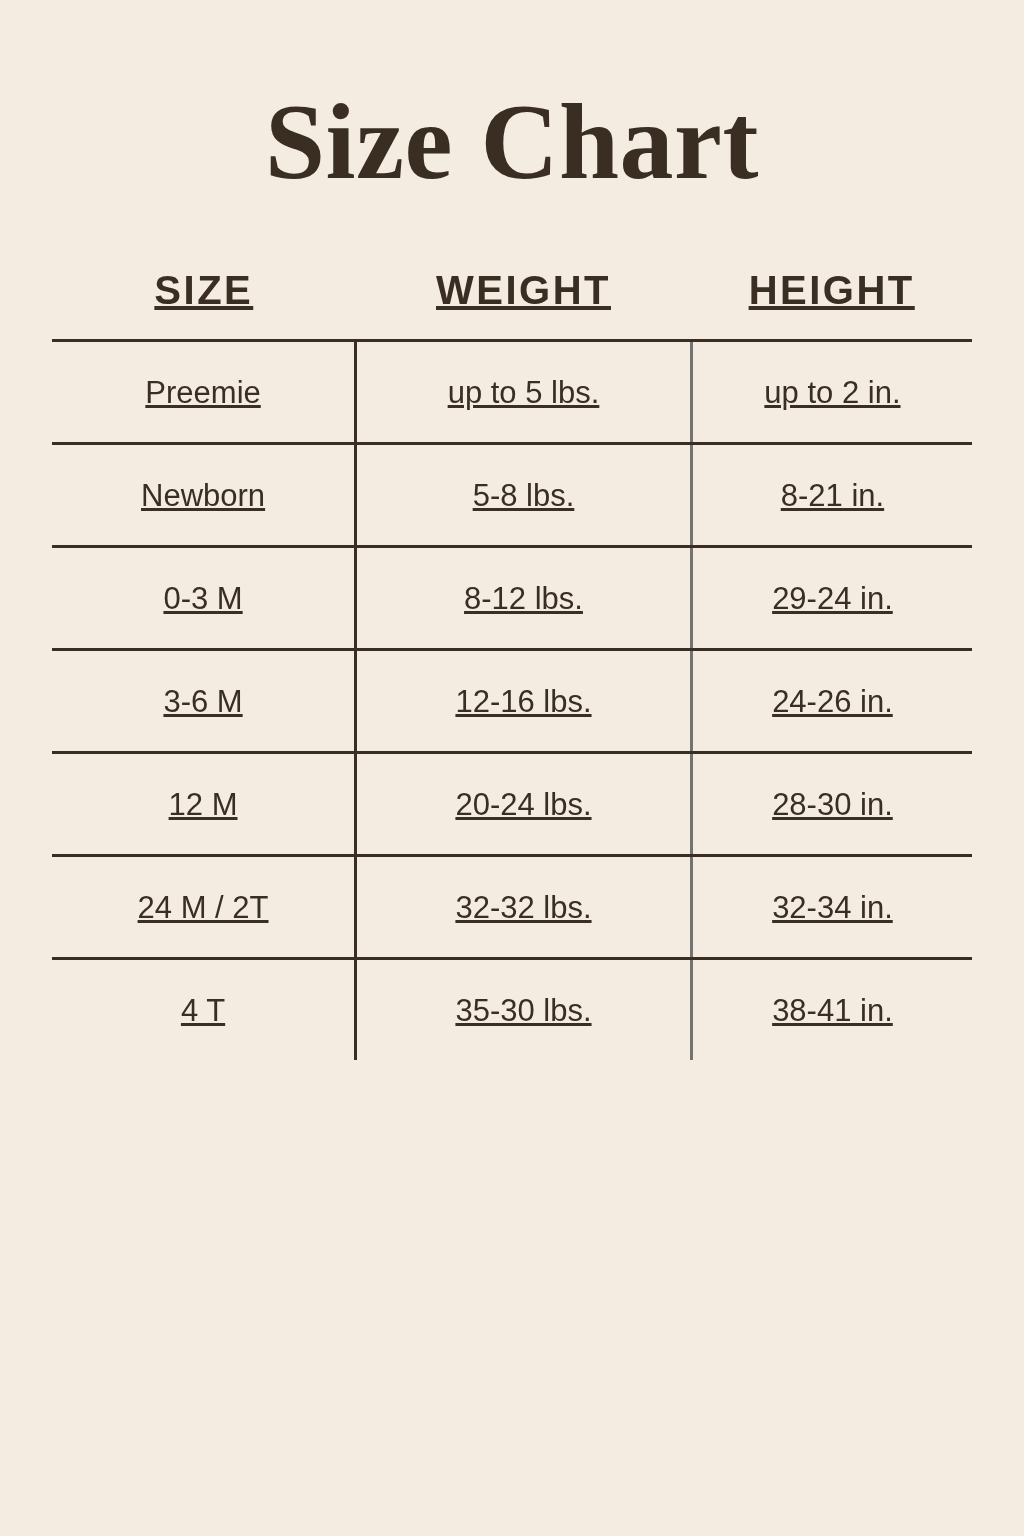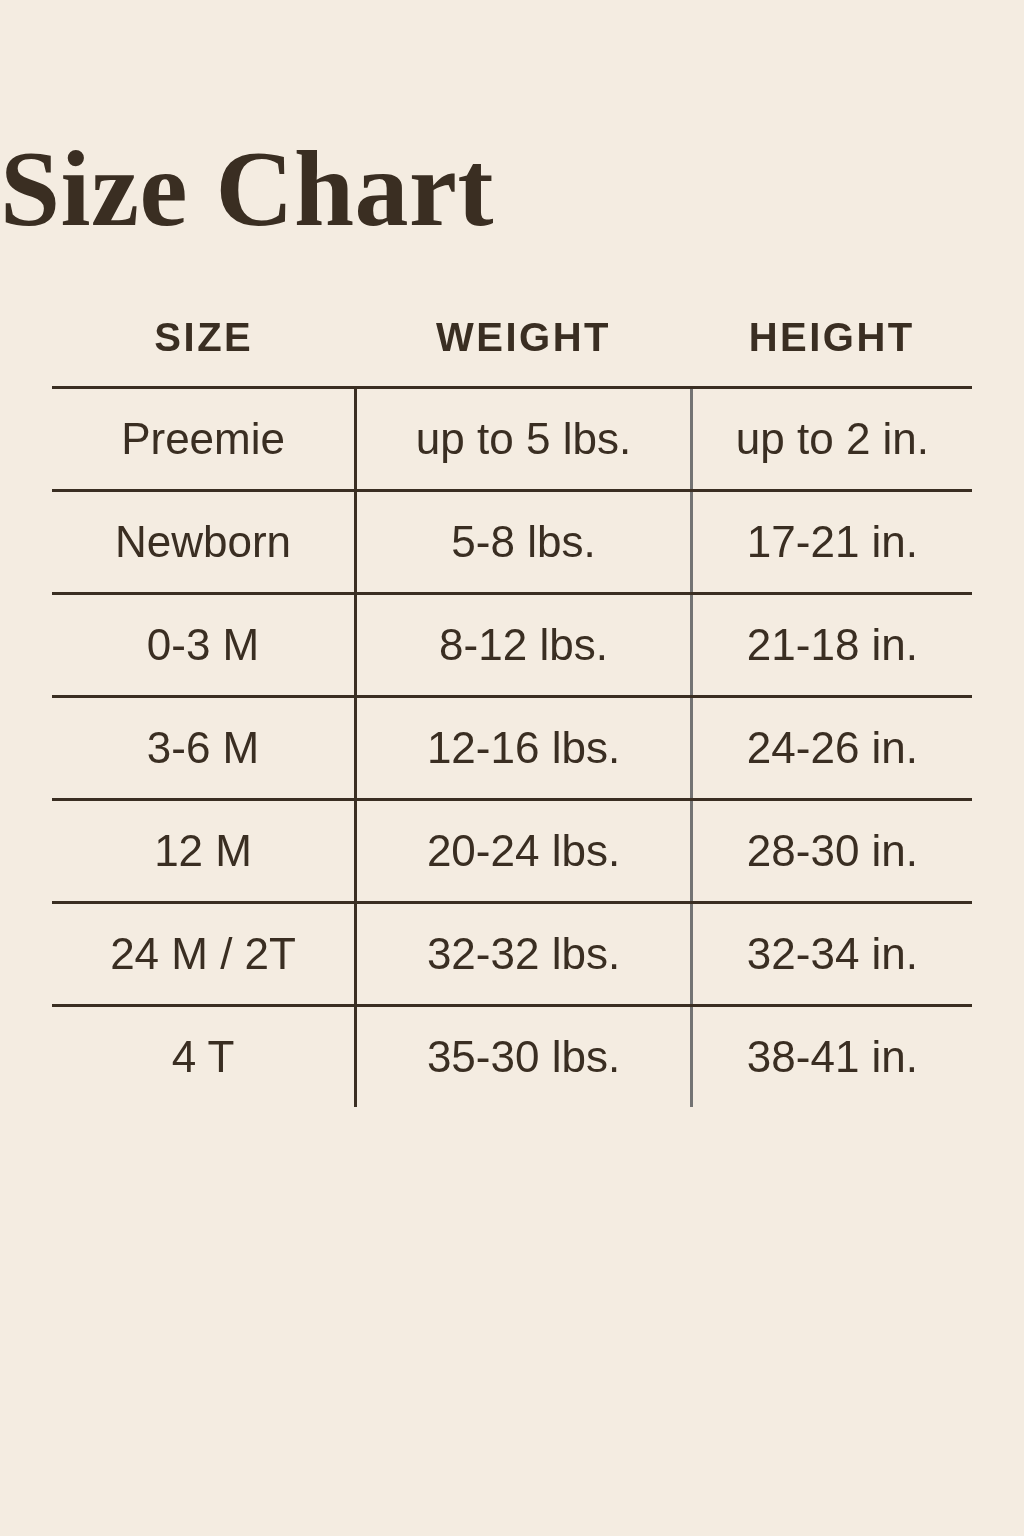--- a/index.html
+++ b/index.html
@@ -18,29 +18,30 @@
     position: relative;
     width: 1024px;
     height: 1536px;
     box-sizing: border-box;
   }
   .title {
     font-family: "Liberation Serif", serif;
     font-weight: 700;
     font-size: 108px;
     line-height: 1;
+    text-align: center;
     color: #3a2e22;
     letter-spacing: 0.5px;
     padding-top: 88px;
-    margin-top: 47px;
   }
   .table-wrap {
     margin: 0 auto;
     width: 920px;
     padding-top: 72px;
+    text-decoration: underline;
   }
   table.size-table {
     width: 100%;
     border-collapse: collapse;
     table-layout: fixed;
   }
   table.size-table col.c1 { width: 33%; }
   table.size-table col.c2 { width: 36.5%; }
   table.size-table col.c3 { width: 30.5%; }
 
@@ -54,21 +55,21 @@
     text-align: center;
     border: none;
     vertical-align: bottom;
   }
   thead tr.header-row th {
     border-bottom: 3px solid #3a2e22;
   }
   tbody td {
     font-family: "Liberation Sans", sans-serif;
     font-weight: 400;
-    font-size: 44px;
+    font-size: 31px;
     color: #3a2e22;
     text-align: center;
     height: 100px;
     padding: 0;
     border-bottom: 3px solid #3a2e22;
   }
   tbody td.col-size {
     border-right: 3px solid #3a2e22;
   }
   tbody td.col-weight {
@@ -120,32 +121,32 @@
             </td>
         </tr>
         <tr>
           <td class="col-size">
               <span class="cell-inner">Newborn</span>
             </td>
           <td class="col-weight">
               <span class="cell-inner">5-8 lbs.</span>
             </td>
           <td class="col-height">
-              <span class="cell-inner">17-21 in.</span>
+              <span class="cell-inner">8-21 in.</span>
             </td>
         </tr>
         <tr>
           <td class="col-size">
               <span class="cell-inner">0-3 M</span>
             </td>
           <td class="col-weight">
               <span class="cell-inner">8-12 lbs.</span>
             </td>
           <td class="col-height">
-              <span class="cell-inner">21-18 in.</span>
+              <span class="cell-inner">29-24 in.</span>
             </td>
         </tr>
         <tr>
           <td class="col-size">
               <span class="cell-inner">3-6 M</span>
             </td>
           <td class="col-weight">
               <span class="cell-inner">12-16 lbs.</span>
             </td>
           <td class="col-height">

